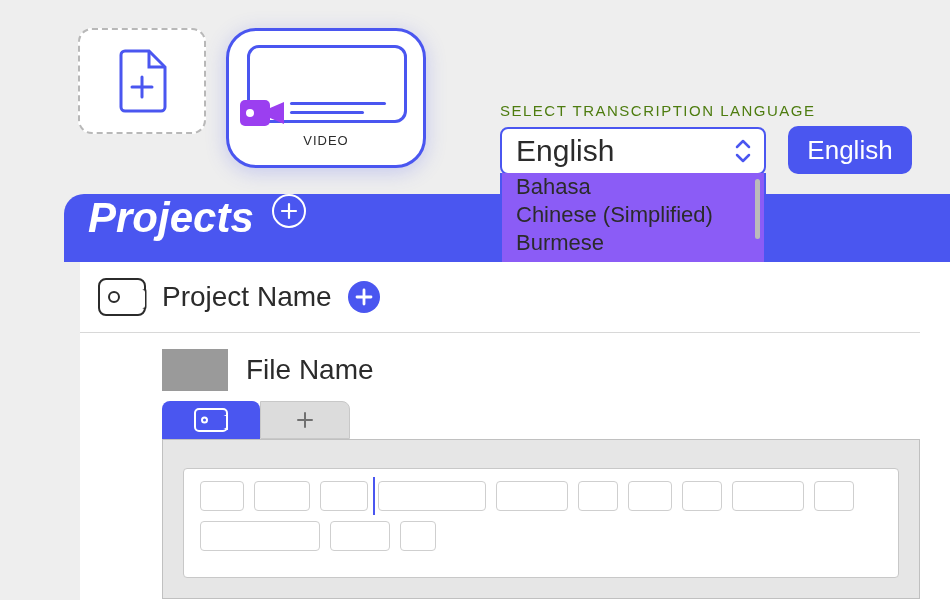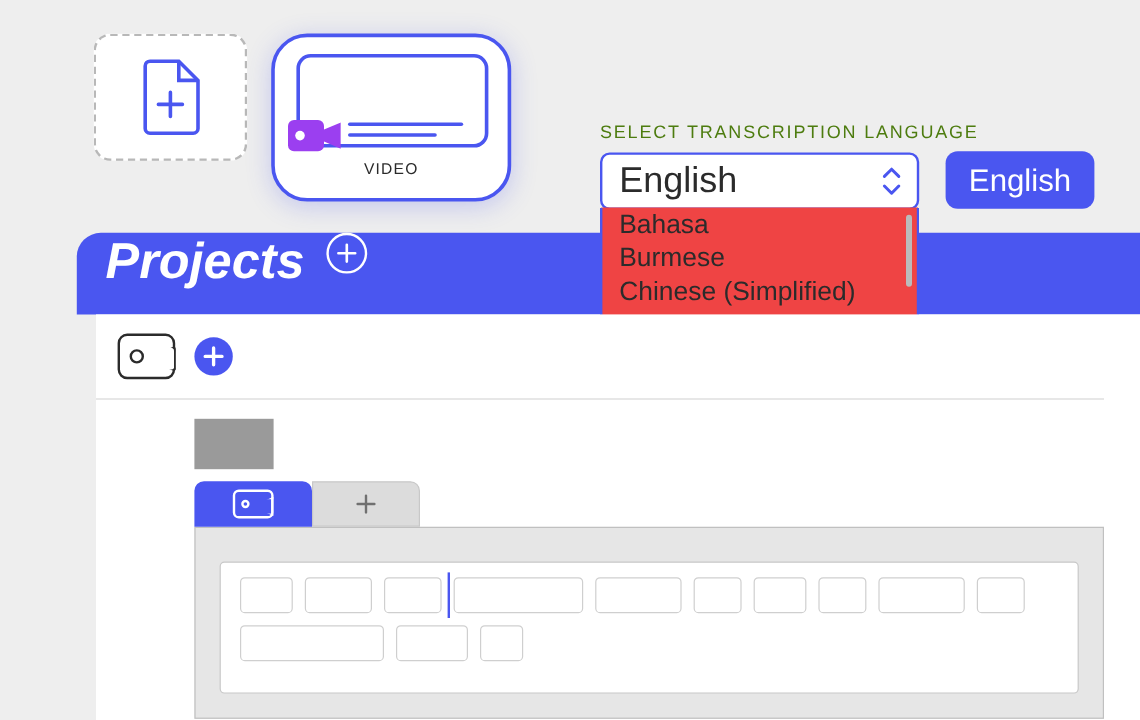--- a/index.html
+++ b/index.html
@@ -98,21 +98,21 @@
   justify-content: space-between;
   padding: 0 12px 0 14px;
   font-size: 30px;
   color: #2b2b2b;
   font-weight: 300;
   cursor: pointer;
 }
 .lang-updown { width: 18px; height: 28px; }
 .lang-dropdown {
   width: 266px;
-  background: #ef4444;
+  background: #8b5cf6;
   border: 2px solid #4a56f0;
   border-top: none;
   border-bottom-left-radius: 6px;
   border-bottom-right-radius: 6px;
   margin-top: -2px;
   height: 131px;
   overflow: hidden;
   position: relative;
 }
 .lang-dropdown-scroll {
@@ -350,22 +350,22 @@
   <div class="lang-select">
     <span>English</span>
     <svg class="lang-updown" viewBox="0 0 18 28">
       <path d="M3 10 L9 4 L15 10" fill="none" stroke="#4a56f0" stroke-width="2.5" stroke-linecap="round" stroke-linejoin="round"></path>
       <path d="M3 18 L9 24 L15 18" fill="none" stroke="#4a56f0" stroke-width="2.5" stroke-linecap="round" stroke-linejoin="round"></path>
     </svg>
   </div>
   <div class="lang-dropdown">
     <div class="lang-dropdown-scroll"></div>
     <div class="lang-option">Bahasa</div>
+    <div class="lang-option">Chinese (Simplified)</div>
     <div class="lang-option">Burmese</div>
-    <div class="lang-option">Chinese (Simplified)</div>
     <div class="lang-option">Hindi</div>
     <div class="lang-option">Japanese</div>
   </div>
 </div>
 
 <button class="upload-btn">English</button>
 
 <div class="projects-bar">
   <div class="projects-title">Projects</div>
   <div class="projects-plus-circle">
@@ -374,29 +374,31 @@
     </svg>
   </div>
 </div>
 
 <div class="content">
 
   <div class="proj-row">
     <div class="cam-outline">
         <div class="lens"></div>
       </div>
+    <div class="proj-name-text">Project Name</div>
     <div class="proj-add">
       <svg viewBox="0 0 18 18">
         <path d="M9 2 v14 M2 9 h14" stroke="#fff" stroke-width="2.8" stroke-linecap="round"></path>
       </svg>
     </div>
   </div>
 
   <div class="file-row">
     <div class="thumb"></div>
+    <div class="file-name-text">File Name</div>
   </div>
 
   <div class="editor-wrap">
     <div class="editor-tabs">
       <div class="tab tab-active">
         <div class="mini-cam">
             <div class="lens"></div>
           </div>
       </div>
       <div class="tab tab-add">

